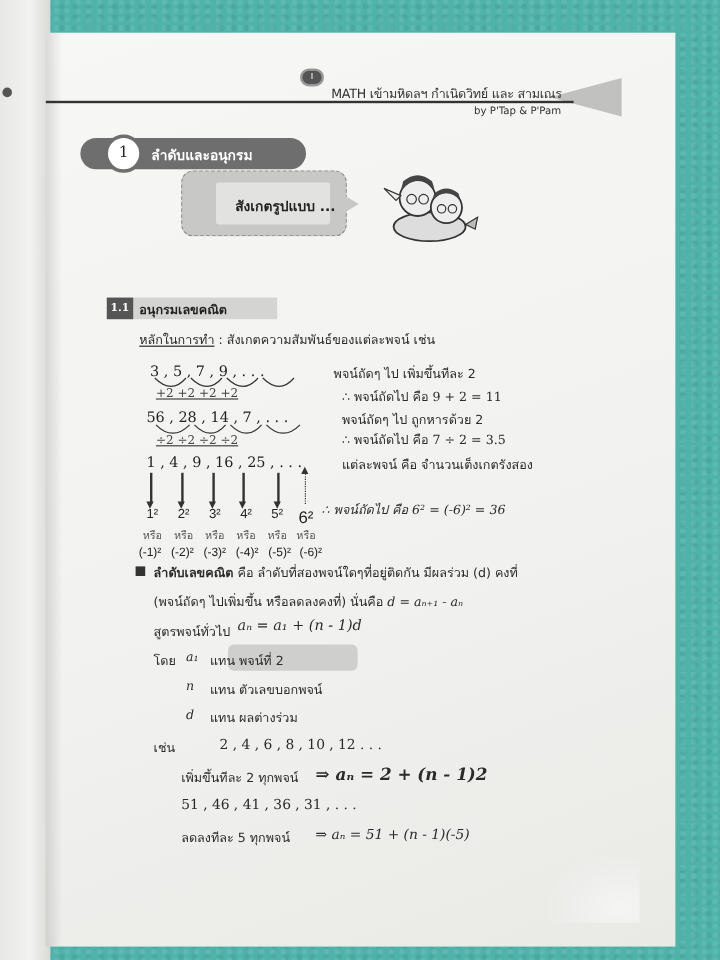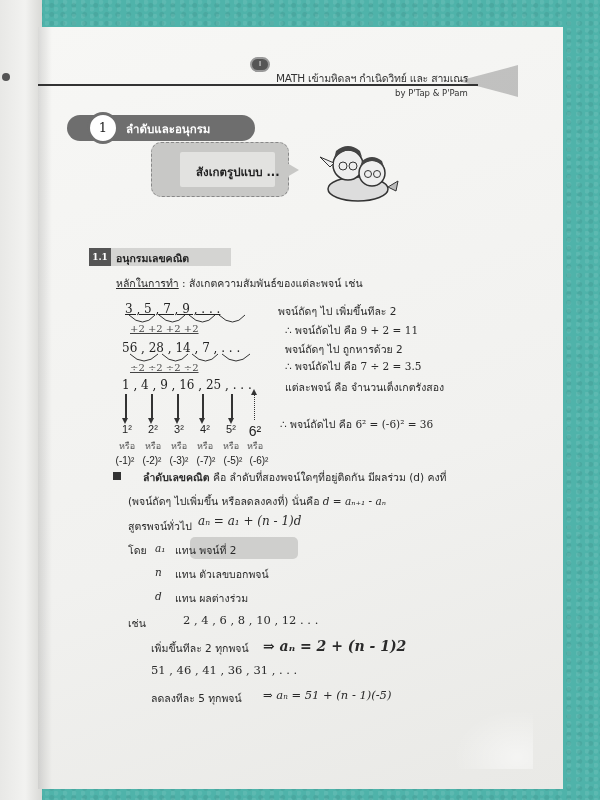--- a/index.html
+++ b/index.html
@@ -167,21 +167,21 @@
   </svg>
 
   <div class="sub-bar"></div>
   <div class="sub-num">1.1</div>
   <div class="sub-title">อนุกรมเลขคณิต</div>
 
   <div class="txt" style="left:78px; top:248px;">
     <span class="u">หลักในการทำ</span><span> : สังเกตความสัมพันธ์ของแต่ละพจน์ เช่น</span>
   </div>
 
-  <div class="seq" style="left:87px; top:275px;text-decoration:underline;">3  ,  5  ,  7  ,  9  ,  . . .</div>
+  <div class="seq" style="left:87px; top:275px;">3  ,  5  ,  7  ,  9  ,  . . .</div>
   <svg class="arcs" style="left:87px; top:286px;" width="130" height="14">
     <path d="M4 2 Q18 16 30 2" fill="none" stroke="#333" stroke-width="1"></path>
     <path d="M34 2 Q48 16 60 2" fill="none" stroke="#333" stroke-width="1"></path>
     <path d="M64 2 Q78 16 90 2" fill="none" stroke="#333" stroke-width="1"></path>
     <path d="M94 2 Q108 16 120 2" fill="none" stroke="#333" stroke-width="1"></path>
   </svg>
   <div class="ops" style="left:92px; top:296px;">+2     +2     +2     +2</div>
   <div class="txt" style="left:240px; top:276px;">พจน์ถัดๆ ไป เพิ่มขึ้นทีละ 2</div>
   <div class="txt math" style="left:247px; top:295px;">∴ พจน์ถัดไป คือ 9 + 2 = 11</div>
 
@@ -214,29 +214,29 @@
   <div class="col" style="left:76px; top:412px; width:26px; font-size:9px; font-family:'DejaVu Sans',sans-serif; color:#555;">หรือ</div>
   <div class="col" style="left:102px; top:412px; width:26px; font-size:9px; font-family:'DejaVu Sans',sans-serif; color:#555;">หรือ</div>
   <div class="col" style="left:128px; top:412px; width:26px; font-size:9px; font-family:'DejaVu Sans',sans-serif; color:#555;">หรือ</div>
   <div class="col" style="left:154px; top:412px; width:26px; font-size:9px; font-family:'DejaVu Sans',sans-serif; color:#555;">หรือ</div>
   <div class="col" style="left:180px; top:412px; width:26px; font-size:9px; font-family:'DejaVu Sans',sans-serif; color:#555;">หรือ</div>
   <div class="col" style="left:204px; top:412px; width:26px; font-size:9px; font-family:'DejaVu Sans',sans-serif; color:#555;">หรือ</div>
 
   <div class="col" style="left:72px; top:428px; width:30px; font-size:10px;">(-1)²</div>
   <div class="col" style="left:99px; top:428px; width:30px; font-size:10px;">(-2)²</div>
   <div class="col" style="left:126px; top:428px; width:30px; font-size:10px;">(-3)²</div>
-  <div class="col" style="left:153px; top:428px; width:30px; font-size:10px;">(-7)²</div>
+  <div class="col" style="left:153px; top:428px; width:30px; font-size:10px;">(-4)²</div>
   <div class="col" style="left:180px; top:428px; width:30px; font-size:10px;">(-5)²</div>
   <div class="col" style="left:206px; top:428px; width:30px; font-size:10px;">(-6)²</div>
 
   <div class="txt" style="left:247px; top:352px;">แต่ละพจน์ คือ จำนวนเต็งเกตรังสอง</div>
-  <div class="txt math" style="left:242px; top:389px;">∴ พจน์ถัดไป คือ 6² = (-6)² = 36</div>
+  <div class="txt math" style="left:230px; top:389px;font-style:italic;">∴ พจน์ถัดไป คือ 6² = (-6)² = 36</div>
 
   <div class="bullet"></div>
-  <div class="txt" style="left:90px; top:442px;margin-left:15px;">
+  <div class="txt" style="left:90px; top:442px;">
     <b>ลำดับเลขคณิต</b><span> คือ ลำดับที่สองพจน์ใดๆที่อยู่ติดกัน มีผลร่วม (d) คงที่</span>
   </div>
   <div class="txt" style="left:90px; top:466px;">
     <span>(พจน์ถัดๆ ไปเพิ่มขึ้น หรือลดลงคงที่) นั่นคือ </span><span class="it">d = aₙ₊₁ - aₙ</span>
   </div>
   <div class="txt" style="left:90px; top:491px;">สูตรพจน์ทั่วไป</div>
   <div class="formula-box"></div>
   <div class="txt it" style="left:160px; top:487px; font-size:12px;">aₙ = a₁ + (n - 1)d</div>
 
   <div class="txt" style="left:90px; top:515px;">โดย</div>

